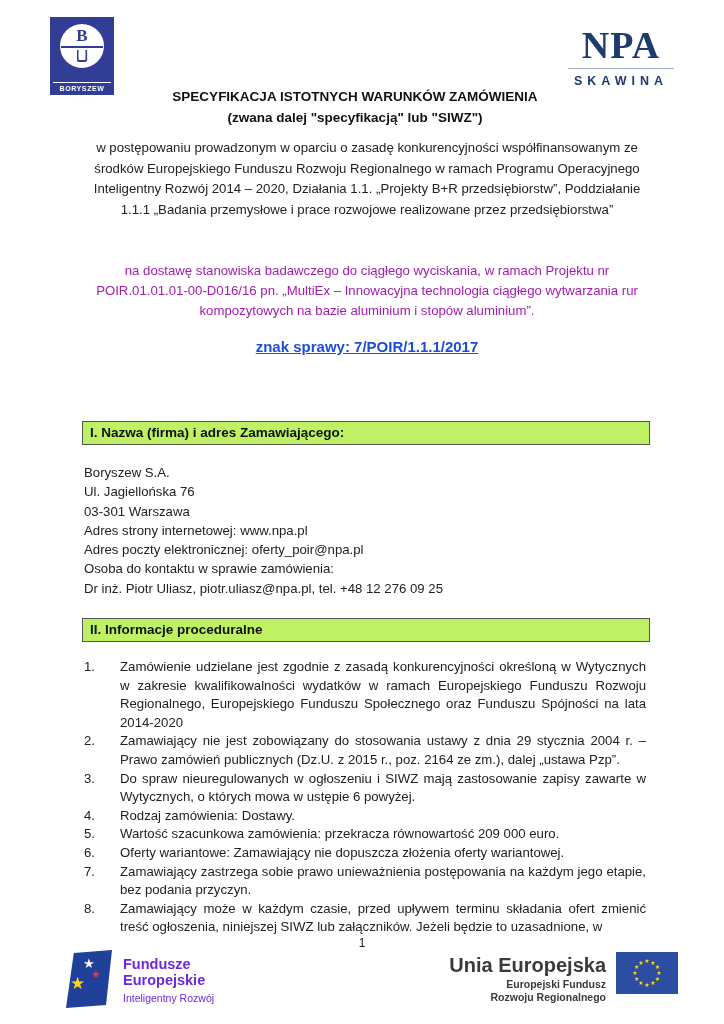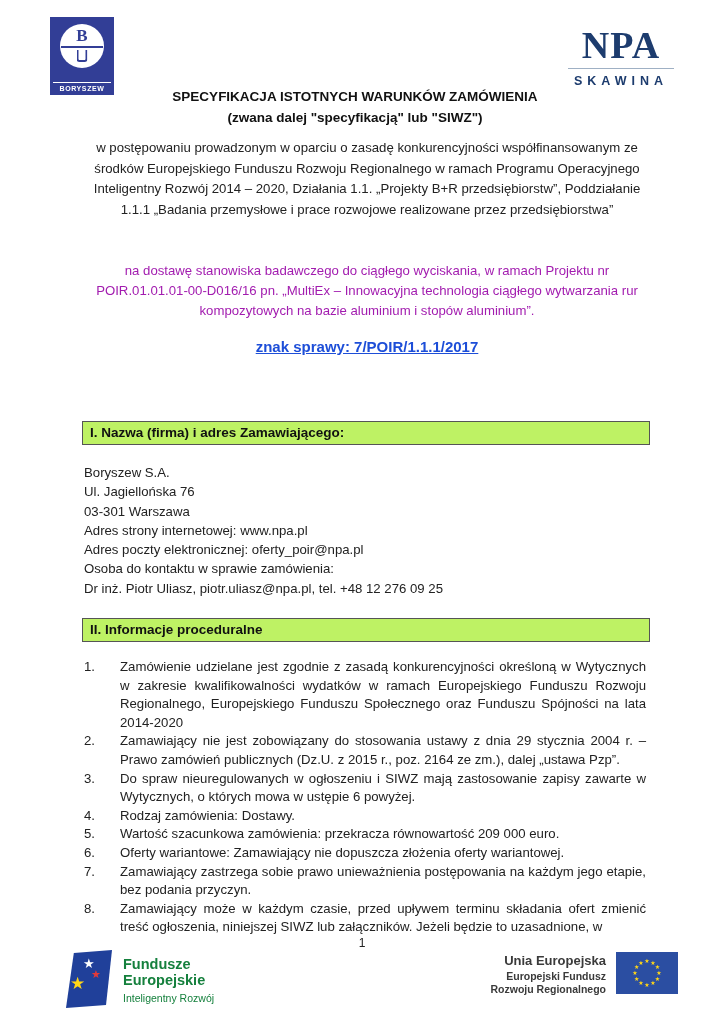--- a/index.html
+++ b/index.html
@@ -54,28 +54,28 @@
   .pagenum { position:absolute; left:0; top:936px; width:724px; text-align:center; font-size:12px; }
 
   
   .fe { position:absolute; left:66px; top:950px; display:flex; gap:11px; align-items:flex-start; }
   .fe-flag { position:relative; width:46px; height:58px; background:#20409a;
              clip-path:polygon(17% 5%, 100% 0%, 87% 95%, 0% 100%); }
   .fe-flag .st { position:absolute; line-height:1; }
   .fe-flag .st.w { top:7px;  left:17px; color:#ffffff; font-size:13px; }
   .fe-flag .st.y { top:25px; left:4px;  color:#ffd617; font-size:17px; }
   .fe-flag .st.r { top:19px; left:25px; color:#e23a3a; font-size:11px; }
-  .fe-text { padding-top:6px; color:#15803d; }
+  .fe-text { padding-top:6px; color:#6d28d9; }
   .fe-text .t1 { font-weight:bold; font-size:14.5px; line-height:1.12; }
   .fe-text .t2 { font-size:10.5px; margin-top:4px; }
 
   
   .eu { position:absolute; right:46px; top:952px; display:flex; gap:10px; align-items:flex-start; }
   .eu-text { text-align:right; color:#3a3a3a; padding-top:2px; }
-  .eu-text .t1 { font-weight:bold; font-size:13px; line-height:1.1; }
+  .eu-text .t1 { font-weight:bold; font-size:20px; line-height:1.1; }
   .eu-text .t2 { font-weight:bold; font-size:10.5px; line-height:1.25; margin-top:2px; }
   .eu-flag { display:block; width:62px; height:42px; }
 </style>
 </head>
 <body>
 
 <div class="page">
 
   <div class="blogo">
     <div class="circle">

